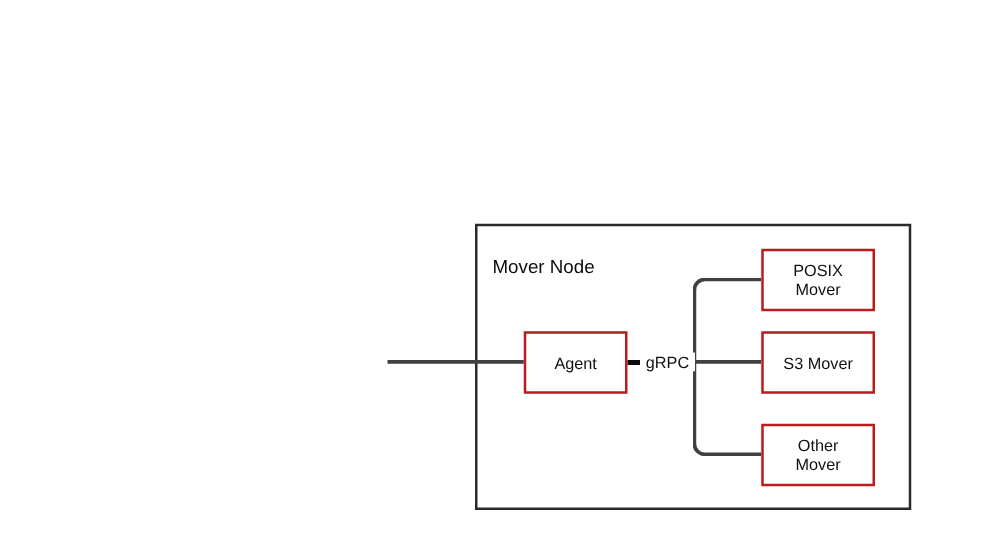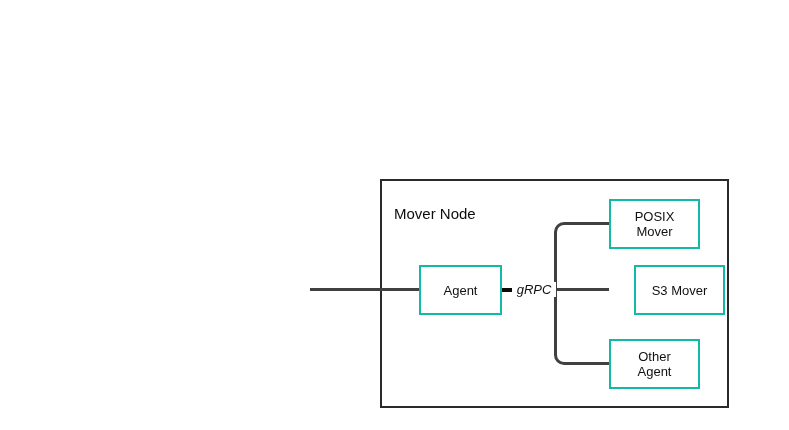--- a/index.html
+++ b/index.html
@@ -17,38 +17,38 @@
   }
   .canvas {
     position: absolute;
     left: 0; top: 0;
     width: 789px; height: 430px;
   }
   
   .node {
     position: absolute;
     background: #ffffff;
-    border: 2px solid #14b8a6;
+    border: 2px solid #b91c1c;
     box-sizing: border-box;
     display: flex;
     align-items: center;
     justify-content: center;
     text-align: center;
     z-index: 3;
   }
   .node .label {
     font-size: 13px;
     line-height: 15px;
     color: #111111;
     white-space: pre-line;
   }
   #hsm-box    { left: 220px; top: 264px; width: 90px;  height: 51px; }
   #agent-box  { left: 419px; top: 265px; width: 83px;  height: 50px; }
   #posix-box  { left: 609px; top: 199px; width: 91px;  height: 50px; }
-  #s3-box     { left: 634px; top: 265px; width: 91px;  height: 50px; }
+  #s3-box     { left: 609px; top: 265px; width: 91px;  height: 50px; }
   #other-box  { left: 609px; top: 339px; width: 91px;  height: 50px; }
 
   
   #mover-node-container {
     position: absolute;
     left: 380px; top: 179px;
     width: 349px; height: 229px;
     border: 2px solid #2a2a2a;
     box-sizing: border-box;
     background: transparent;
@@ -87,21 +87,20 @@
   #grpc-label {
     position: absolute;
     left: 512px; top: 282px;
     width: 44px;
     text-align: center;
     font-size: 13px;
     line-height: 15px;
     background: #ffffff;
     color: #111111;
     z-index: 4;
-    font-style: italic;
   }
 </style>
 </head>
 <body>
 
 <div class="canvas">
 
   <div id="mover-node-container">
     <div id="mover-node-title">Mover Node</div>
   </div>
@@ -122,16 +121,16 @@
     <span class="label">POSIX
 Mover</span>
   </div>
 
   <div class="node" id="s3-box">
     <span class="label">S3 Mover</span>
   </div>
 
   <div class="node" id="other-box">
     <span class="label">Other
-Agent</span>
+Mover</span>
   </div>
 
 </div>
 
 </body></html>

